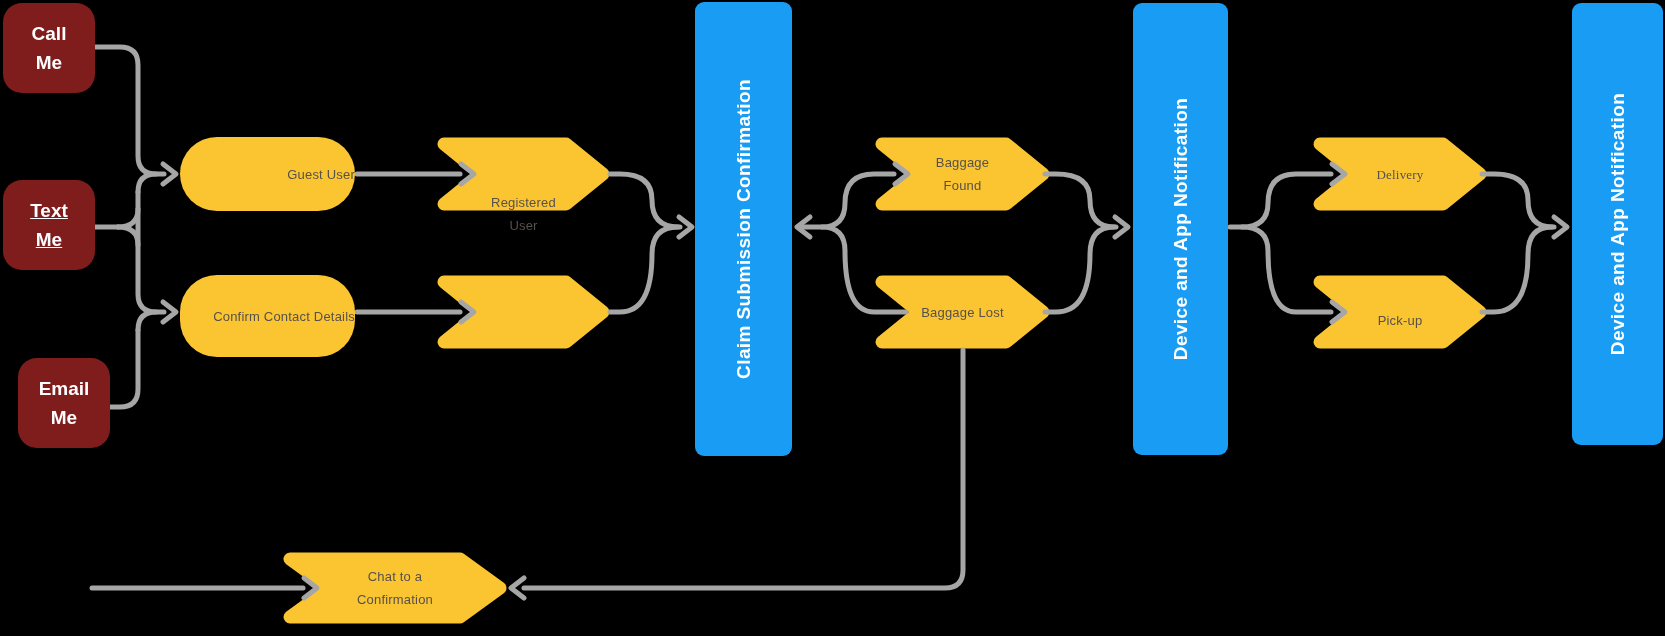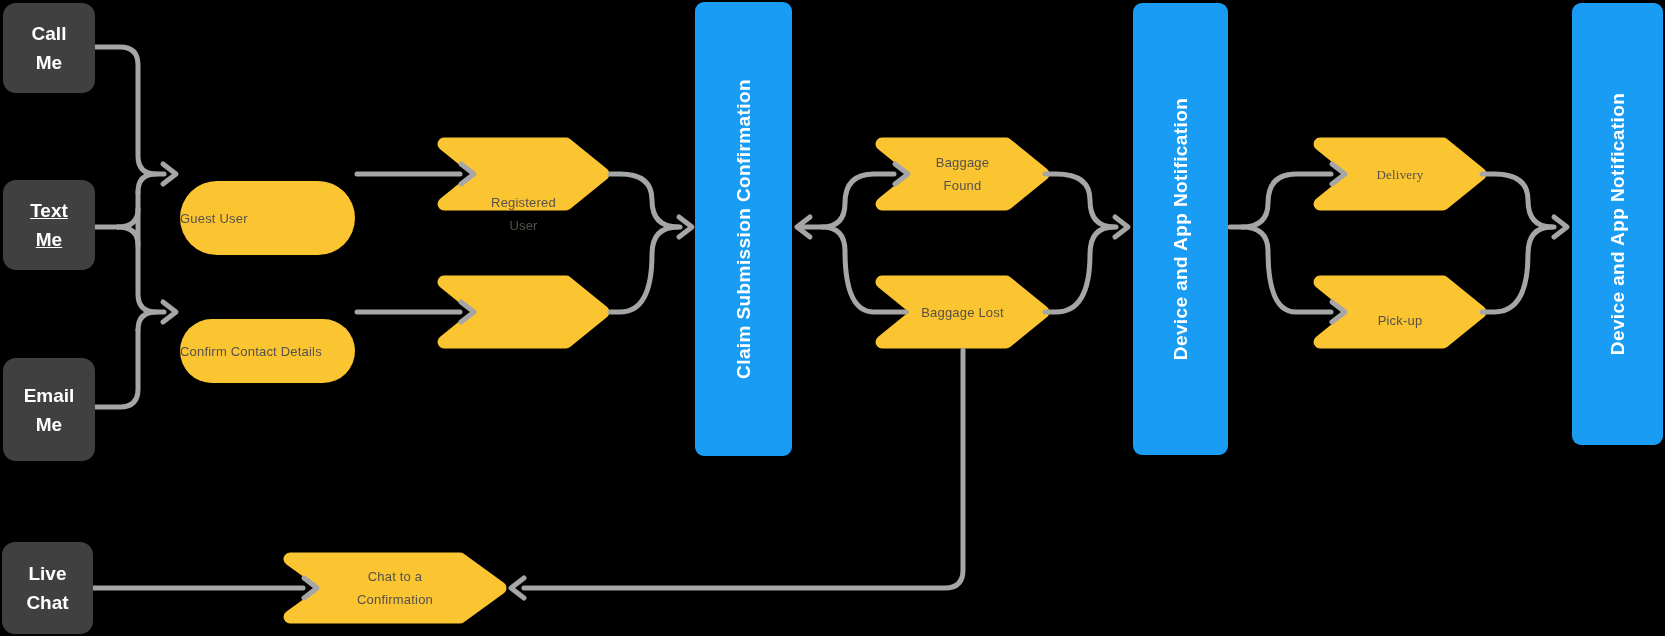--- a/index.html
+++ b/index.html
@@ -6,28 +6,28 @@
   .canvas {
     position:relative; width:1665px; height:636px;
     background:#000; overflow:hidden;
     font-family:"Liberation Sans", sans-serif;
   }
   .layer { position:absolute; left:0; top:0; z-index:1; }
   .node-text { position:absolute; z-index:3; display:flex; flex-direction:column;
     align-items:center; justify-content:center; text-align:center;
     color:#56514B; font-size:13px; line-height:23px; letter-spacing:0.2px; }
   .box {
-    position:absolute; z-index:2; background:#404040; border-radius:13px;
+    position:absolute; z-index:2; background:#7f1d1d; border-radius:19px;
     display:flex; flex-direction:column; align-items:center; justify-content:center;
     color:#fff; font-weight:bold; font-size:19px; line-height:29px; text-align:center;
   }
   .pill {
     position:absolute; z-index:2; background:#FBC531; border-radius:37px;
-    display:flex; align-items:center; justify-content:flex-start; text-align:center;
-    color:#56514B; font-size:13px; letter-spacing:0.2px;margin-top:44px;
+    display:flex; align-items:center; justify-content:flex-end; text-align:center;
+    color:#56514B; font-size:13px; letter-spacing:0.2px;
   }
   .bar {
     position:absolute; z-index:2; background:#189CF4; border-radius:9px;
   }
   .bar > span {
     position:absolute; left:50%; top:50%;
     transform:translate(-50%,-50%) rotate(-90deg);
     white-space:nowrap; color:#fff; font-weight:bold; font-size:19px;
     letter-spacing:0.4px;
   }
@@ -98,33 +98,29 @@
   </svg>
 
   <div class="box" style="left:3px; top:3px; width:92px; height:90px;">
     <span class="lline">Call</span>
     <span class="lline">Me</span>
   </div>
   <div class="box" style="left:3px; top:180px; width:92px; height:90px;text-decoration:underline;">
     <span class="lline">Text</span>
     <span class="lline">Me</span>
   </div>
-  <div class="box" style="left:3px; top:358px; width:92px; height:103px;">
+  <div class="box" style="left:18px; top:358px; width:92px; height:90px;">
     <span class="lline">Email</span>
     <span class="lline">Me</span>
-  </div>
-  <div class="box" style="left:2px; top:542px; width:91px; height:92px;">
-    <span class="lline">Live</span>
-    <span class="lline">Chat</span>
   </div>
 
   <div class="pill" style="left:180px; top:137px; width:175px; height:74px;">
     <span>Guest User</span>
   </div>
-  <div class="pill" style="left:180px; top:275px; width:175px; height:64px;">
+  <div class="pill" style="left:180px; top:275px; width:175px; height:82px;">
     <span>Confirm Contact Details</span>
   </div>
 
   <div class="node-text" style="left:437px; top:137px; width:173px; height:74px;margin-top:40px;">
     <span class="lline">Registered</span>
     <span class="lline">User</span>
   </div>
   <div class="node-text" style="left:875px; top:137px; width:175px; height:74px;">
     <span class="lline">Baggage</span>
     <span class="lline">Found</span>

